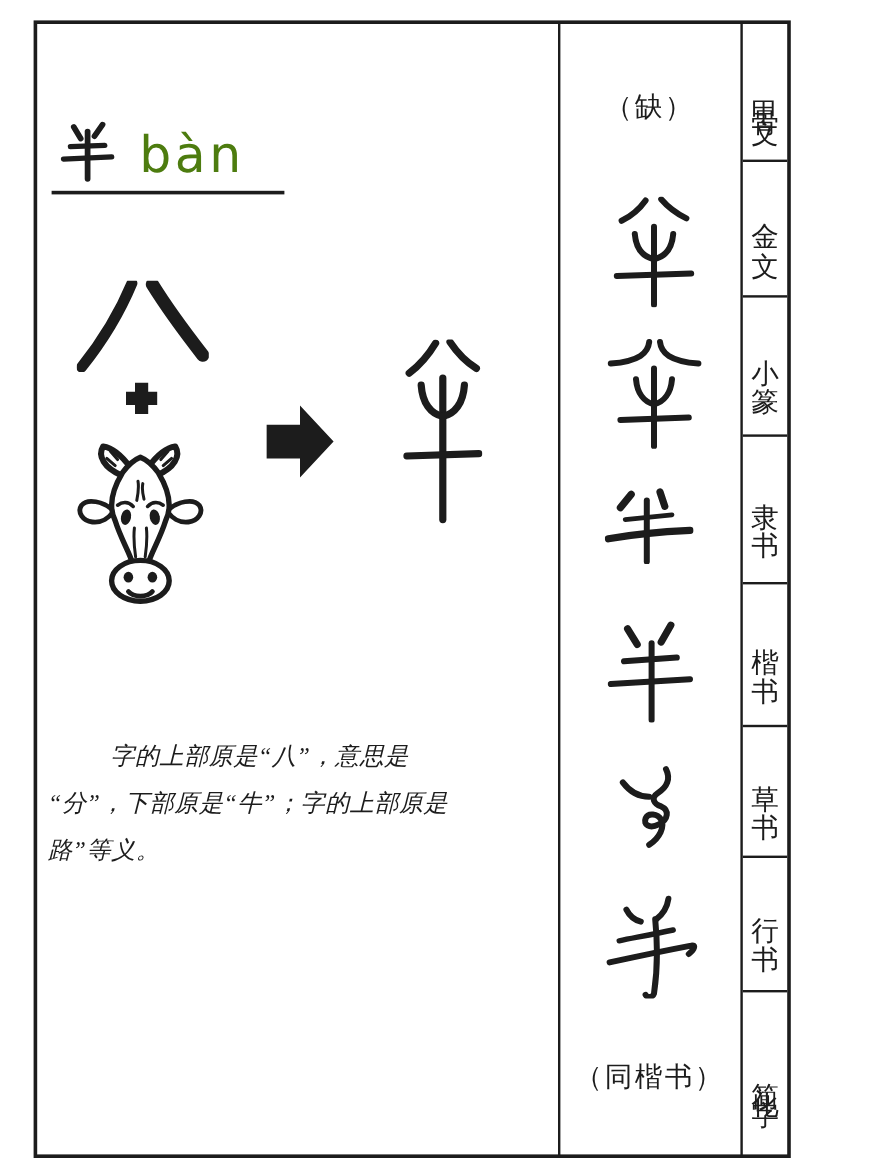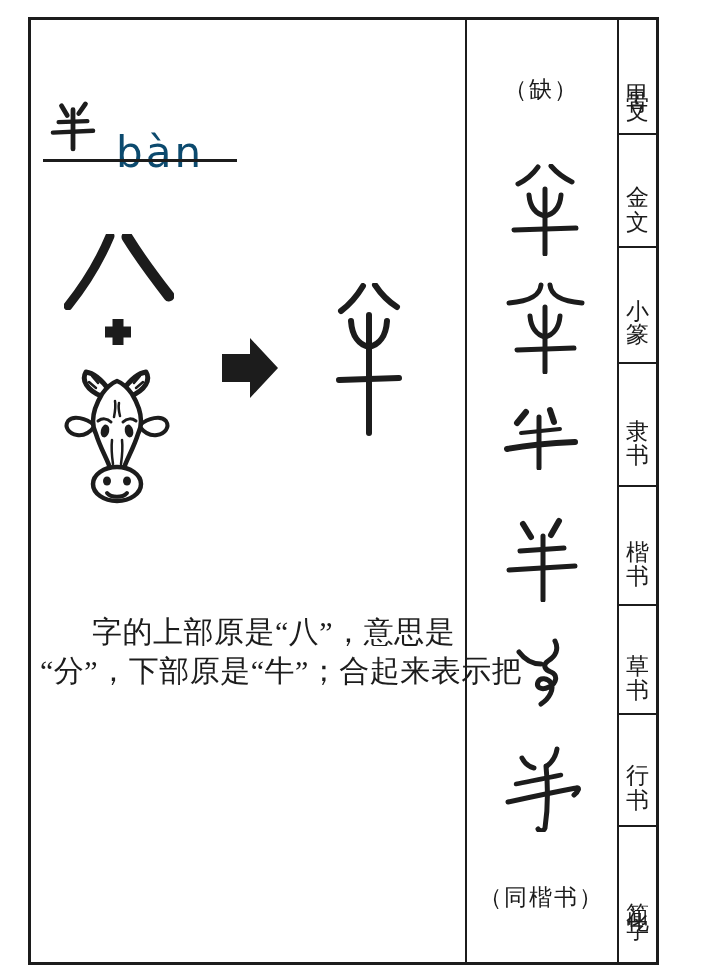--- a/index.html
+++ b/index.html
@@ -6,31 +6,31 @@
   .page{position:relative;width:727px;height:975px;background:#ffffff;overflow:hidden;
         font-family:"Liberation Serif","DejaVu Serif",serif;color:#1c1c1c;}
   .frame{position:absolute;left:28px;top:17px;width:631px;height:948px;
          border:3px solid #1c1c1c;box-sizing:border-box;}
   .vline{position:absolute;top:19px;height:944px;width:2px;background:#1c1c1c;}
   .v1{left:465px;}
   .v2{left:617px;}
   
   .headword-hanzi{position:absolute;left:50px;top:98px;}
   .pinyin{position:absolute;left:116px;top:104px;font-family:"DejaVu Sans","Liberation Sans",sans-serif;
-          font-size:42px;letter-spacing:3px;color:#0c4a6e;margin-top:24px;}
+          font-size:42px;letter-spacing:3px;color:#4d7c0f;}
   .underline{position:absolute;left:43px;top:159px;width:194px;height:3px;background:#1c1c1c;}
   
   .ba-svg{position:absolute;left:64px;top:234px;}
   .plus-svg{position:absolute;left:102px;top:316px;}
   .ox-svg{position:absolute;left:60px;top:368px;}
   .arrow-svg{position:absolute;left:222px;top:336px;}
   .result-svg{position:absolute;left:336px;top:283px;}
   
-  .paragraph{position:absolute;left:40px;top:612px;width:424px;font-size:30px;
-             line-height:39px;letter-spacing:0.5px;}
+  .paragraph{position:absolute;left:40px;top:612px;width:424px;font-size:20px;
+             line-height:39px;letter-spacing:0.5px;font-style:italic;}
   .pline{white-space:nowrap;}
   .pline.indent{text-indent:52px;}
   
   .note{position:absolute;left:466px;width:151px;text-align:center;font-size:23px;letter-spacing:2px;}
   .oracle-note{top:74px;}
   .simplified-note{top:882px;}
   .bronze-svg{position:absolute;left:507px;top:164px;}
   .seal-svg{position:absolute;left:500px;top:282px;}
   .clerical-svg{position:absolute;left:504px;top:404px;}
   .regular-svg{position:absolute;left:506px;top:514px;}
@@ -101,21 +101,22 @@
     <path class="stroke" stroke-width="6" d="M27,3 C21,13 13,22 5,28"></path>
     <path class="stroke" stroke-width="6" d="M39,2 C45,11 53,19 61,24"></path>
     <path class="stroke" stroke-width="6" d="M33,32 L33,150"></path>
     <path class="stroke" stroke-width="6" d="M33,64 C23,62 16,53 15,38"></path>
     <path class="stroke" stroke-width="6" d="M33,64 C43,62 50,53 51,38"></path>
     <path class="stroke" stroke-width="6" d="M3,97 L63,95"></path>
   </svg>
 
   <div class="paragraph">
     <div class="pline indent">字的上部原是“八”，意思是</div>
-    <div class="pline">“分”，下部原是“牛”；合起来表示把</div>
+    <div class="pline">“分”，下部原是“牛”；字的上部原是</div>
+    <div class="pline">路”等义。</div>
   </div>
 
   <div class="note oracle-note">（缺）</div>
 
   <svg class="bronze-svg" width="76" height="92" viewBox="0 0 76 92">
     <path class="stroke" stroke-width="5" d="M31,3 C26,10 19,16 11,20"></path>
     <path class="stroke" stroke-width="5" d="M44,2 C50,9 57,14 65,18"></path>
     <path class="stroke" stroke-width="5" d="M38,25 L38,90"></path>
     <path class="stroke" stroke-width="5" d="M38,52 C29,50 23,43 22,31"></path>
     <path class="stroke" stroke-width="5" d="M38,52 C47,50 53,43 54,31"></path>

